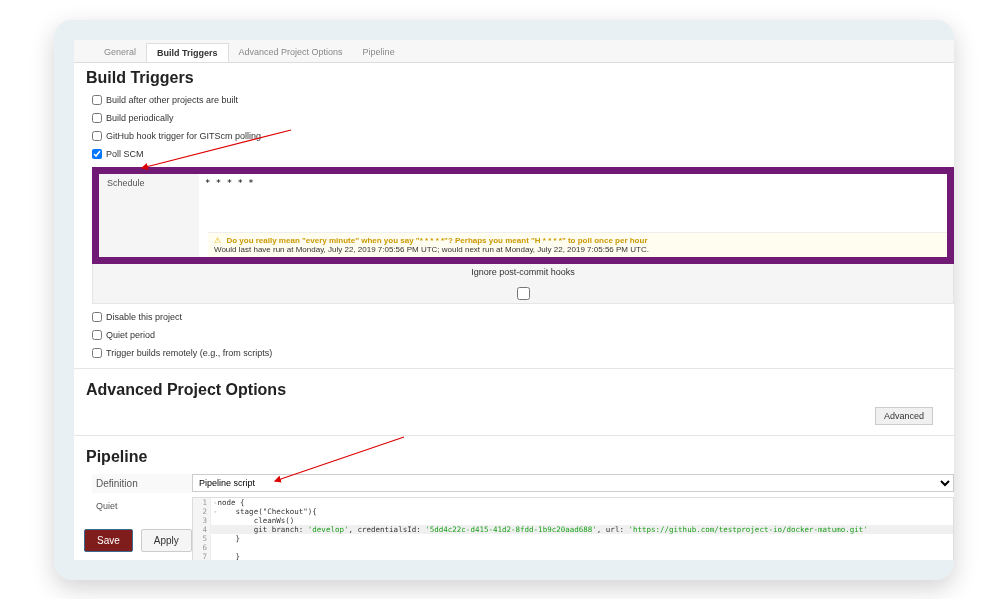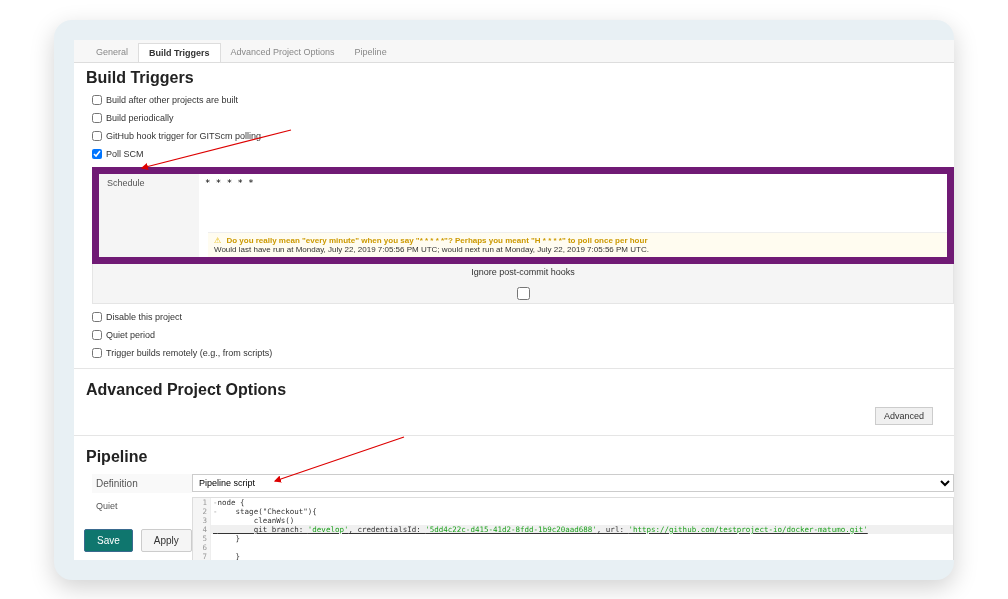--- a/index.html
+++ b/index.html
@@ -27,21 +27,21 @@
       font-size: 11px;
       color: #333;
       position: relative;
       height: 520px;
       overflow: hidden;
     }
     .tabs {
       border-bottom: 1px solid #ddd;
       background: #f7f7f7;
       display: flex;
-      padding: 3px 0 0 12px;
+      padding: 3px 0 0 20px;
     }
     .tab {
       padding: 4px 10px;
       font-size: 9px;
       color: #888;
       cursor: pointer;
     }
     .tab.active {
       background: #fff;
       color: #333;
@@ -188,38 +188,37 @@
       border-right: 1px solid #eee;
       user-select: none;
     }
     .line-code {
       padding-left: 4px;
       flex: 1;
       white-space: pre;
     }
     .code-line.highlight .line-code {
       background: #f0f0f0;
-      text-decoration: underline;
     }
     .fold {
       color: #999;
       margin-left: -2px;
     }
     .kw-string {
       color: #1a9f1a;
     }
     .buttons-bar {
       position: absolute;
       bottom: 8px;
       left: 10px;
       display: flex;
       gap: 8px;
     }
     .btn-save {
-      background: #0f766e;
+      background: #7f1d1d;
       color: #fff;
       border: 1px solid #3a6a8f;
       padding: 5px 12px;
       font-size: 10px;
       cursor: pointer;
       border-radius: 2px;
     }
     .btn-apply {
       background: #f5f5f5;
       color: #333;

